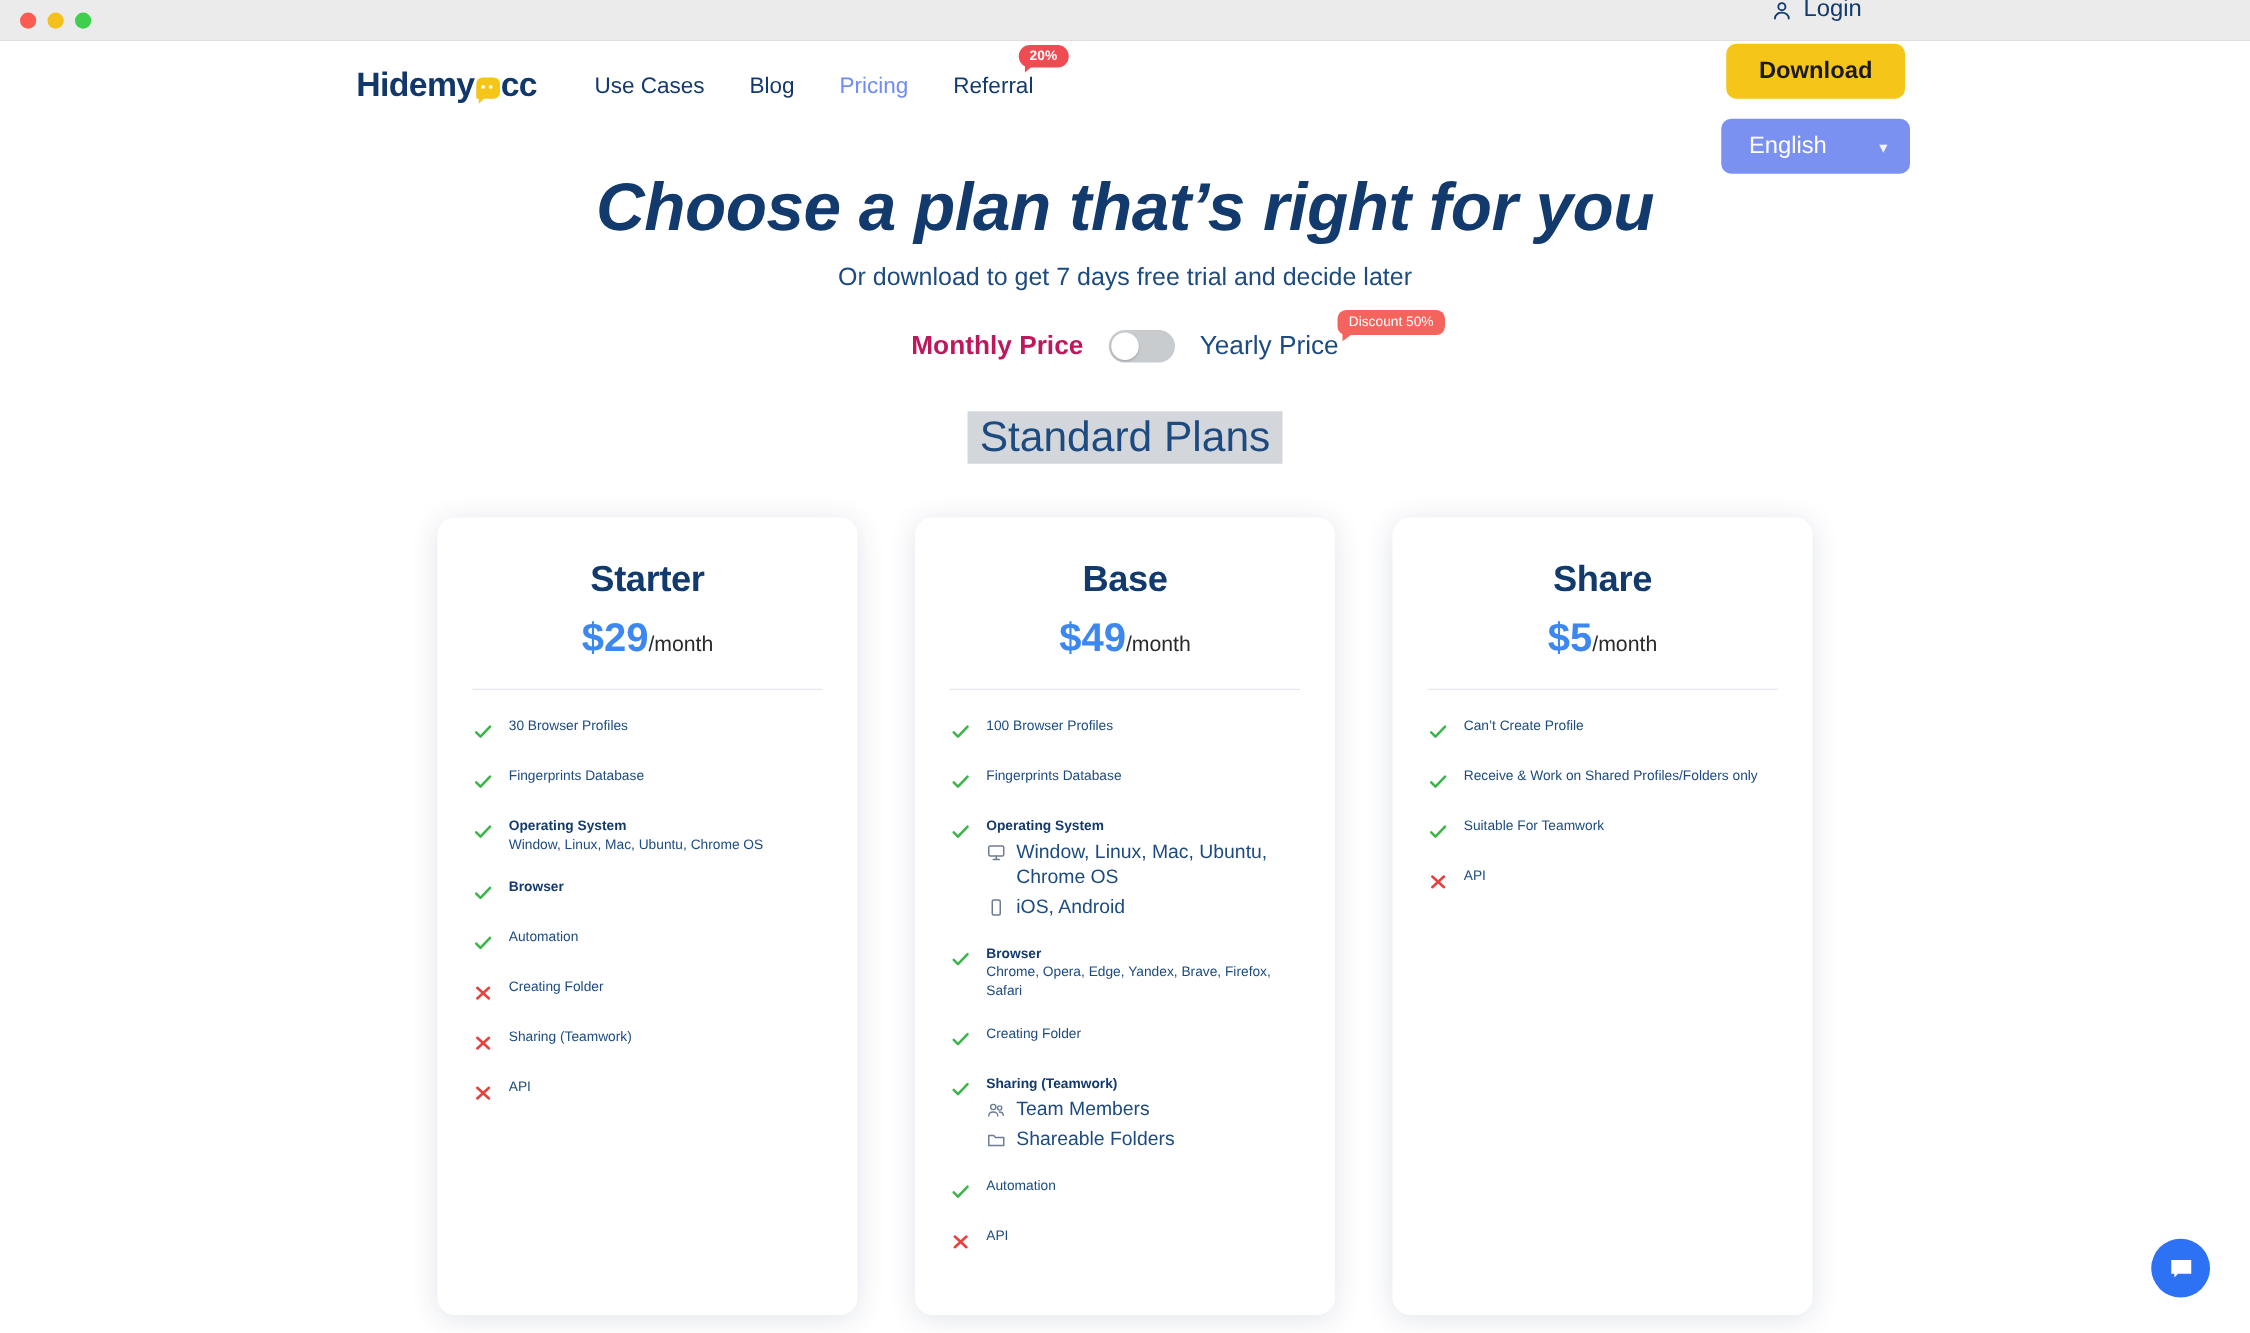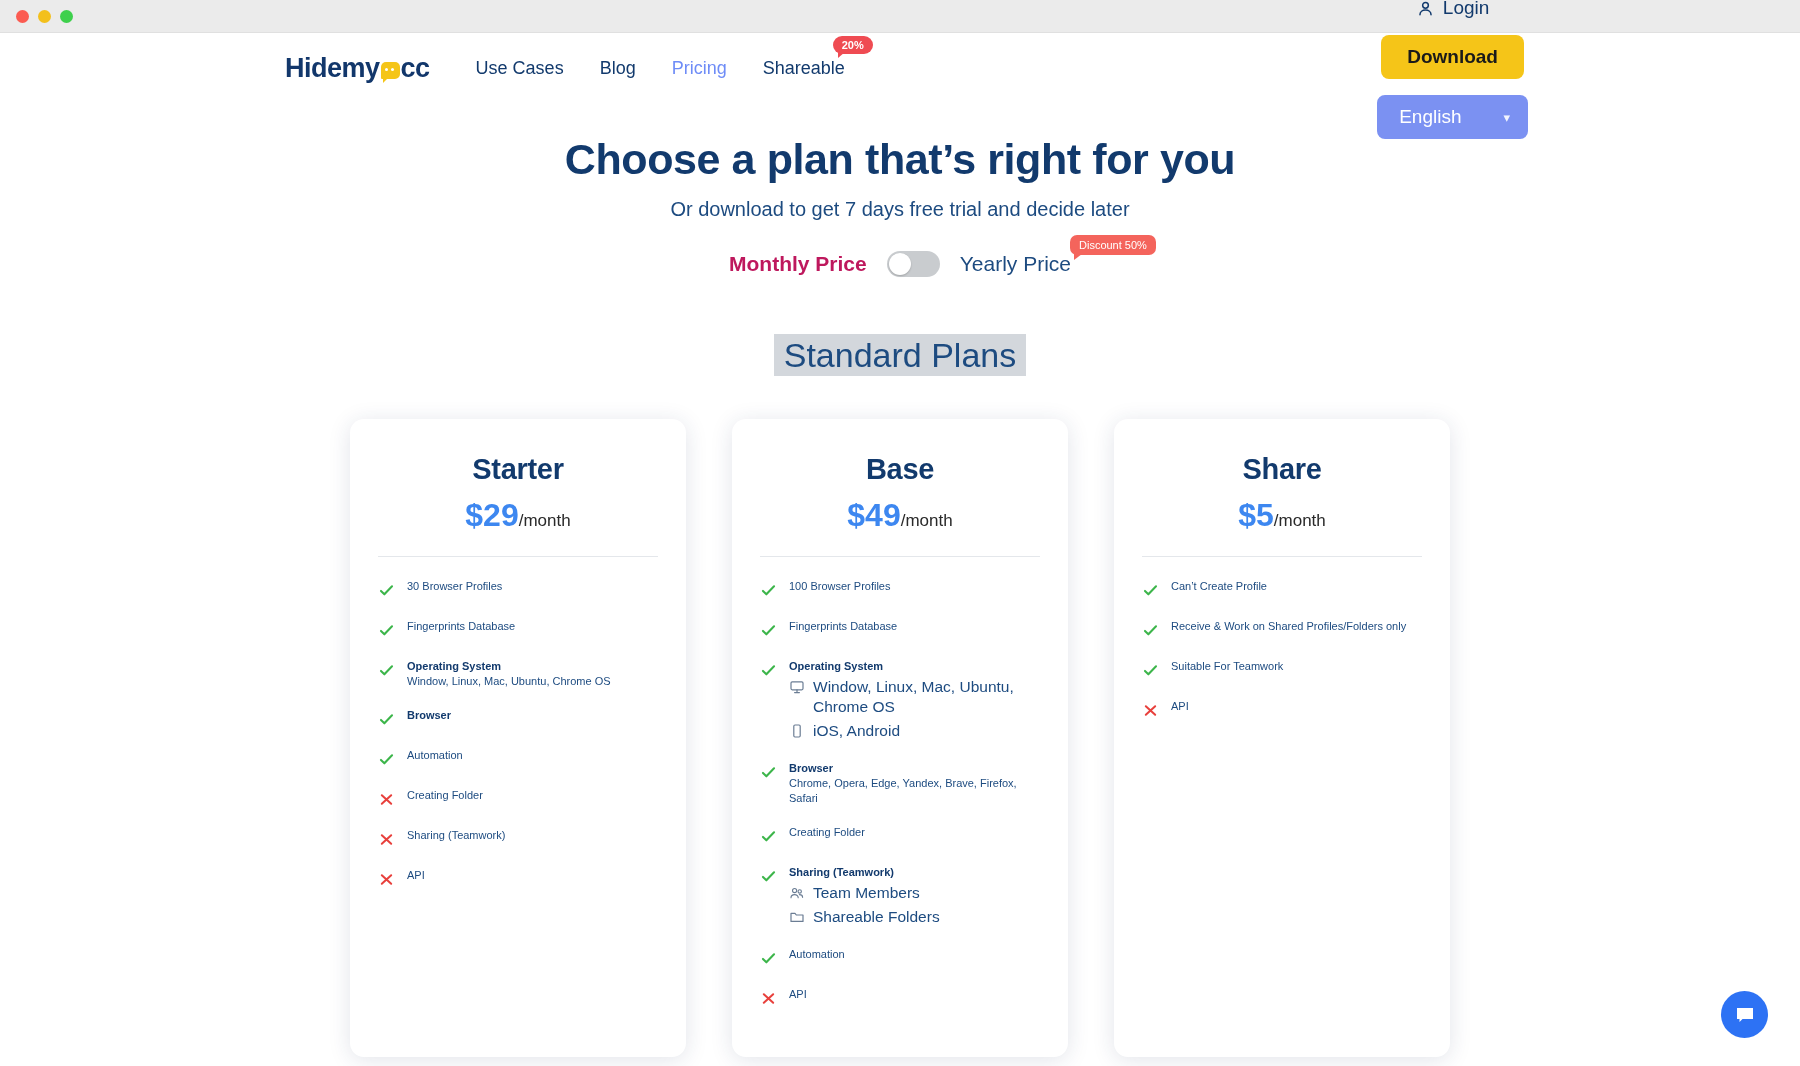--- a/index.html
+++ b/index.html
@@ -93,22 +93,23 @@
     background: #7b91f2; color: #ffffff;
     font-size: 19px; padding: 11px 18px 11px 22px;
     border-radius: 8px; border: none; cursor: pointer;
     display: flex; align-items: center; gap: 42px; white-space: nowrap;
   }
   .chev { font-size: 13px; opacity: .9; }
 
   
   .hero { text-align: center; margin-top: 32px; }
   .hero h1 {
-    font-size: 43px; font-weight: bold; color: #123a6d;
+    font-size: 54px; font-weight: bold; color: #123a6d;
     letter-spacing: -0.4px;
+    font-style: italic;
   }
   .hero p { font-size: 20px; color: #1d4b80; margin-top: 14px; }
 
   .toggle-row {
     display: flex; align-items: center; justify-content: center;
     gap: 20px; margin-top: 30px; position: relative;
   }
   .lbl-monthly { font-size: 21px; font-weight: bold; color: #be185d; }
   .lbl-yearly  { font-size: 21px; color: #1d4b80; }
   .switch {
@@ -126,21 +127,21 @@
     font-size: 11px; padding: 4px 9px; border-radius: 7px;
     white-space: nowrap;
   }
   .badge-discount::after {
     content: ""; position: absolute; left: 4px; bottom: -5px;
     border-left: 8px solid #f4645c;
     border-bottom: 6px solid transparent;
   }
 
   .section-title {
-    text-align: center; margin-top: 59px;
+    text-align: center; margin-top: 41px;
   }
   .section-title span {
     font-size: 34px; color: #1d4b80; font-weight: normal;
     background: #d3d7dc; padding: 2px 10px;
   }
 
   
   .cards {
     display: flex; justify-content: center; gap: 46px;
     margin-top: 44px;
@@ -193,21 +194,21 @@
       <span>Hidemy</span>
         <span class="bubble"></span>
         <span>cc</span>
     </div>
 
     <div class="nav-links">
       <a class="nav-link" href="#">Use Cases</a>
       <a class="nav-link" href="#">Blog</a>
       <a class="nav-link active" href="#">Pricing</a>
       <a class="nav-link" href="#">
-        <span>Shareable</span>
+        <span>Referral</span>
         <span class="badge-20">20%</span>
       </a>
     </div>
 
     <div class="nav-right">
       <div class="login">
         <svg width="19" height="19" viewBox="0 0 24 24" fill="none" stroke="#123a6d" stroke-width="1.9" stroke-linecap="round">
           <circle cx="12" cy="8" r="3.6"></circle>
           <path d="M5 20c0-3.6 3.2-6 7-6s7 2.4 7 6"></path>
         </svg>

